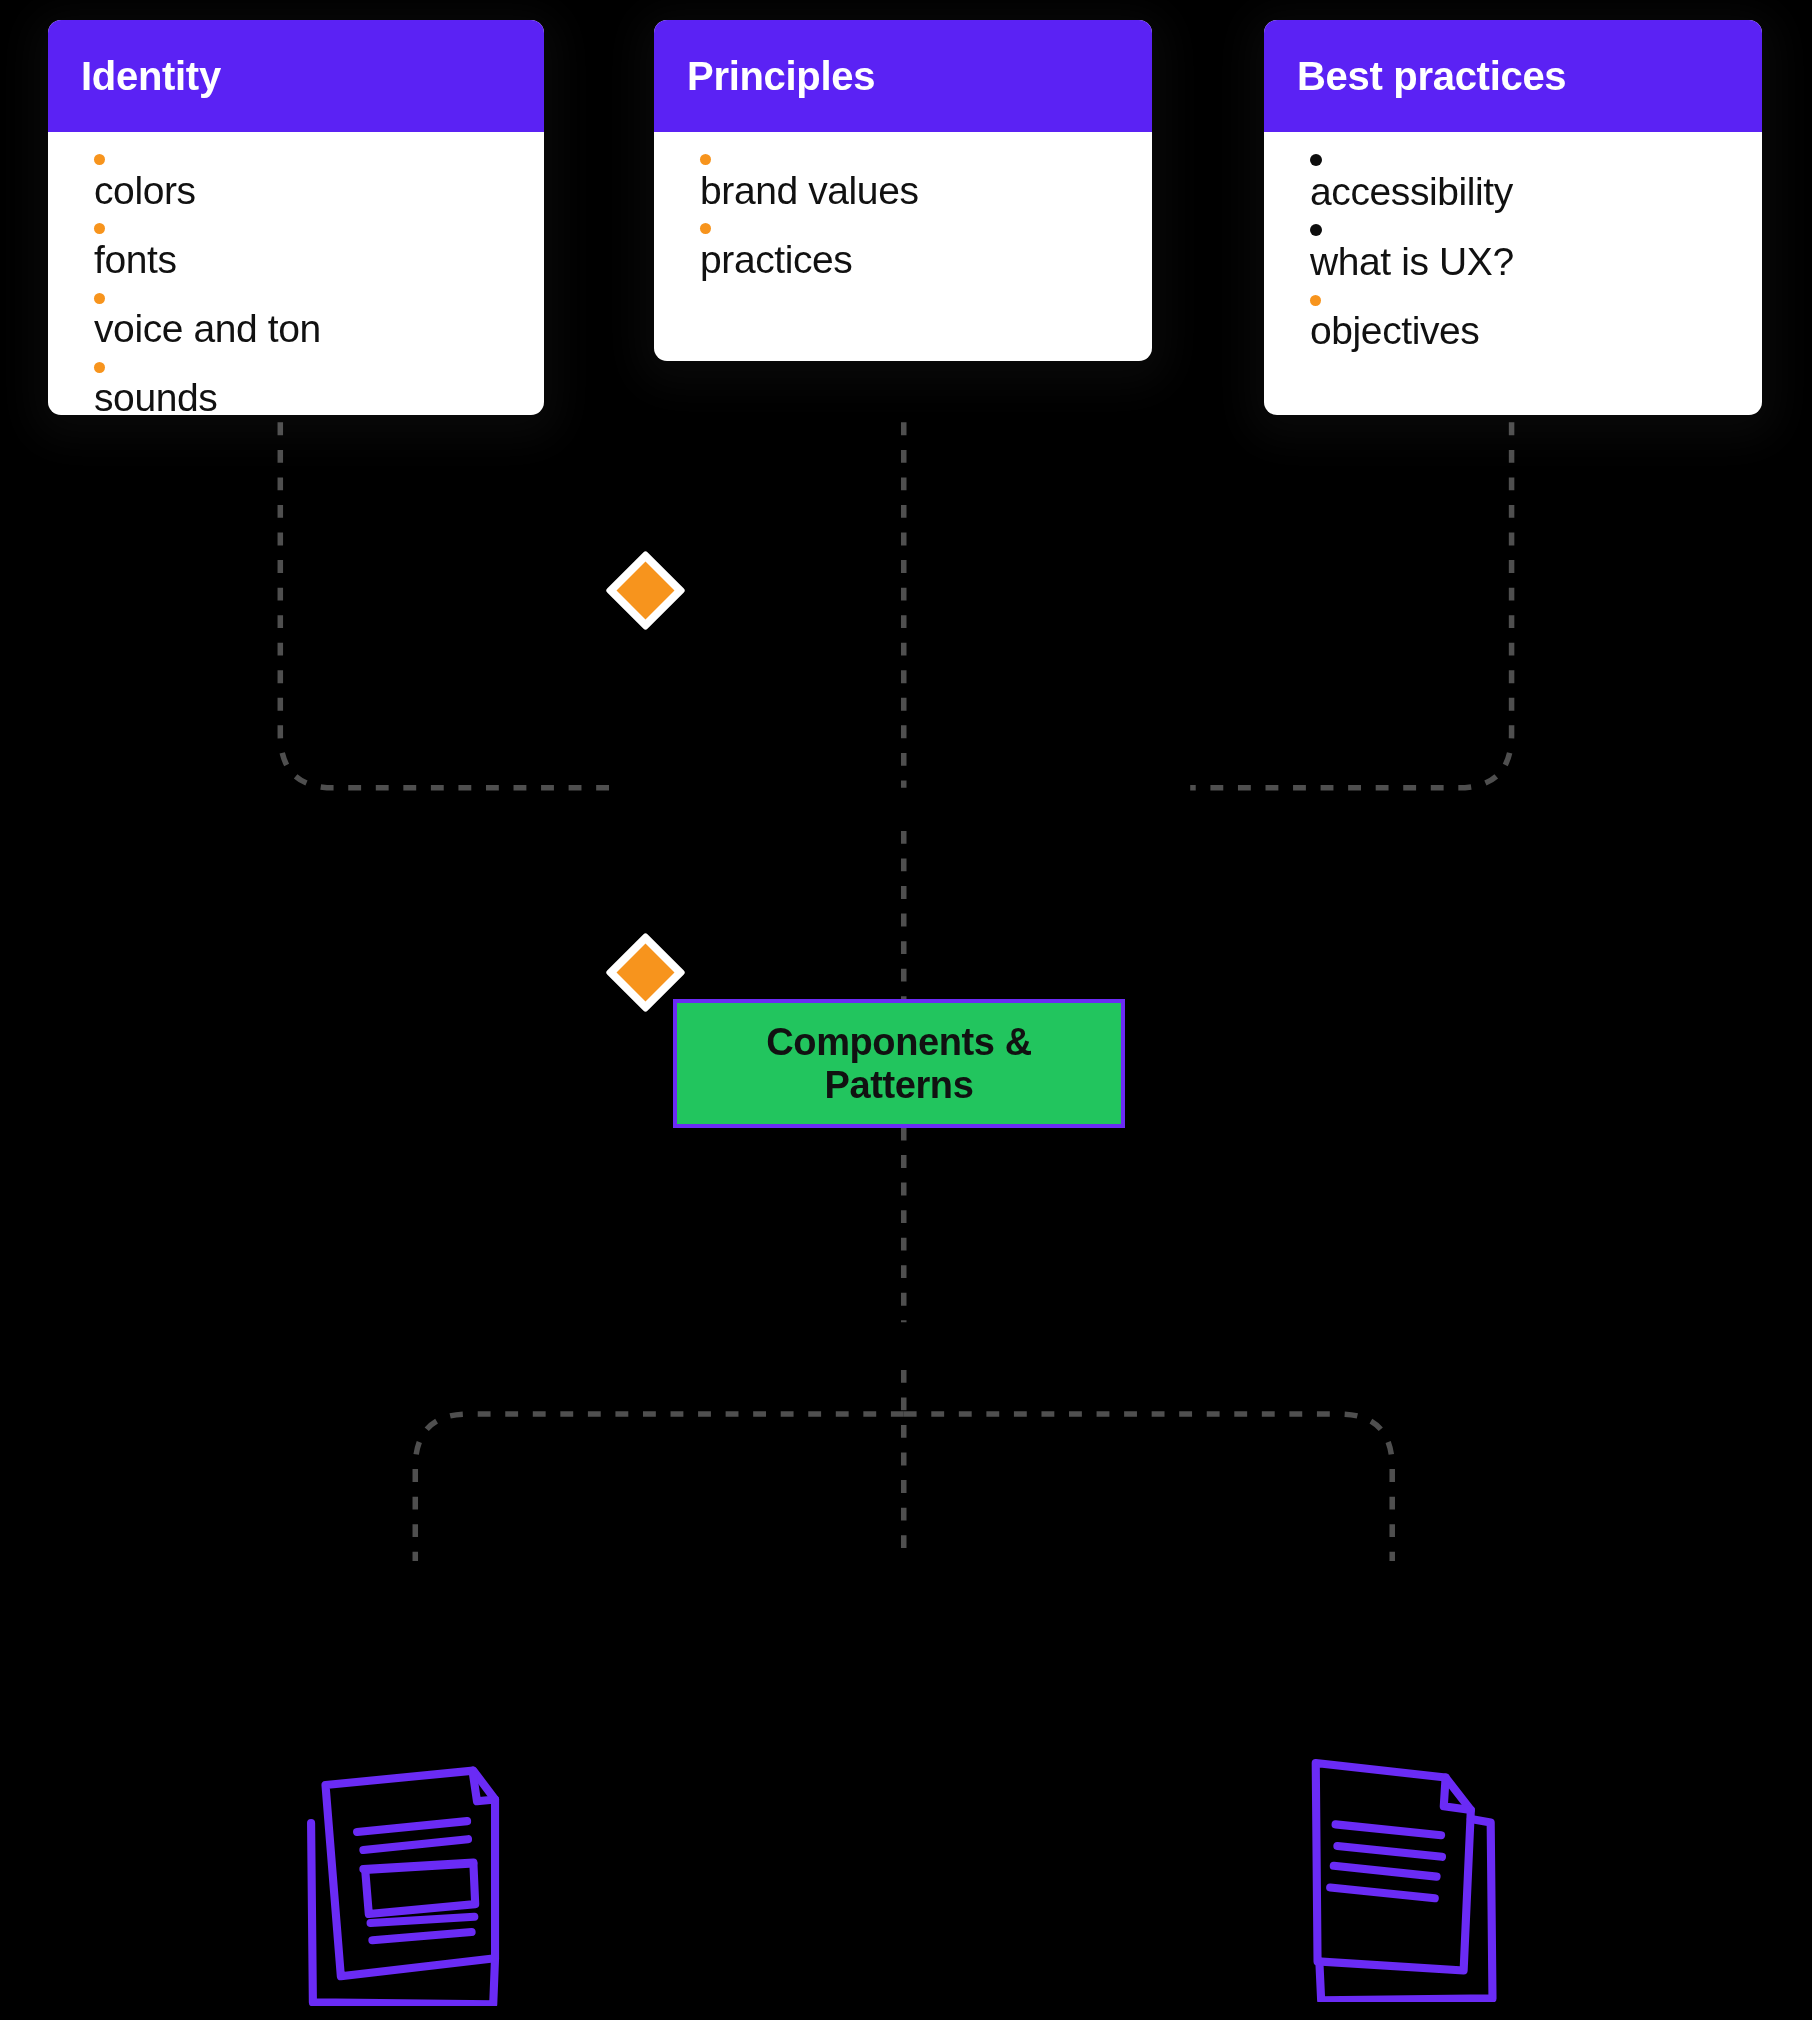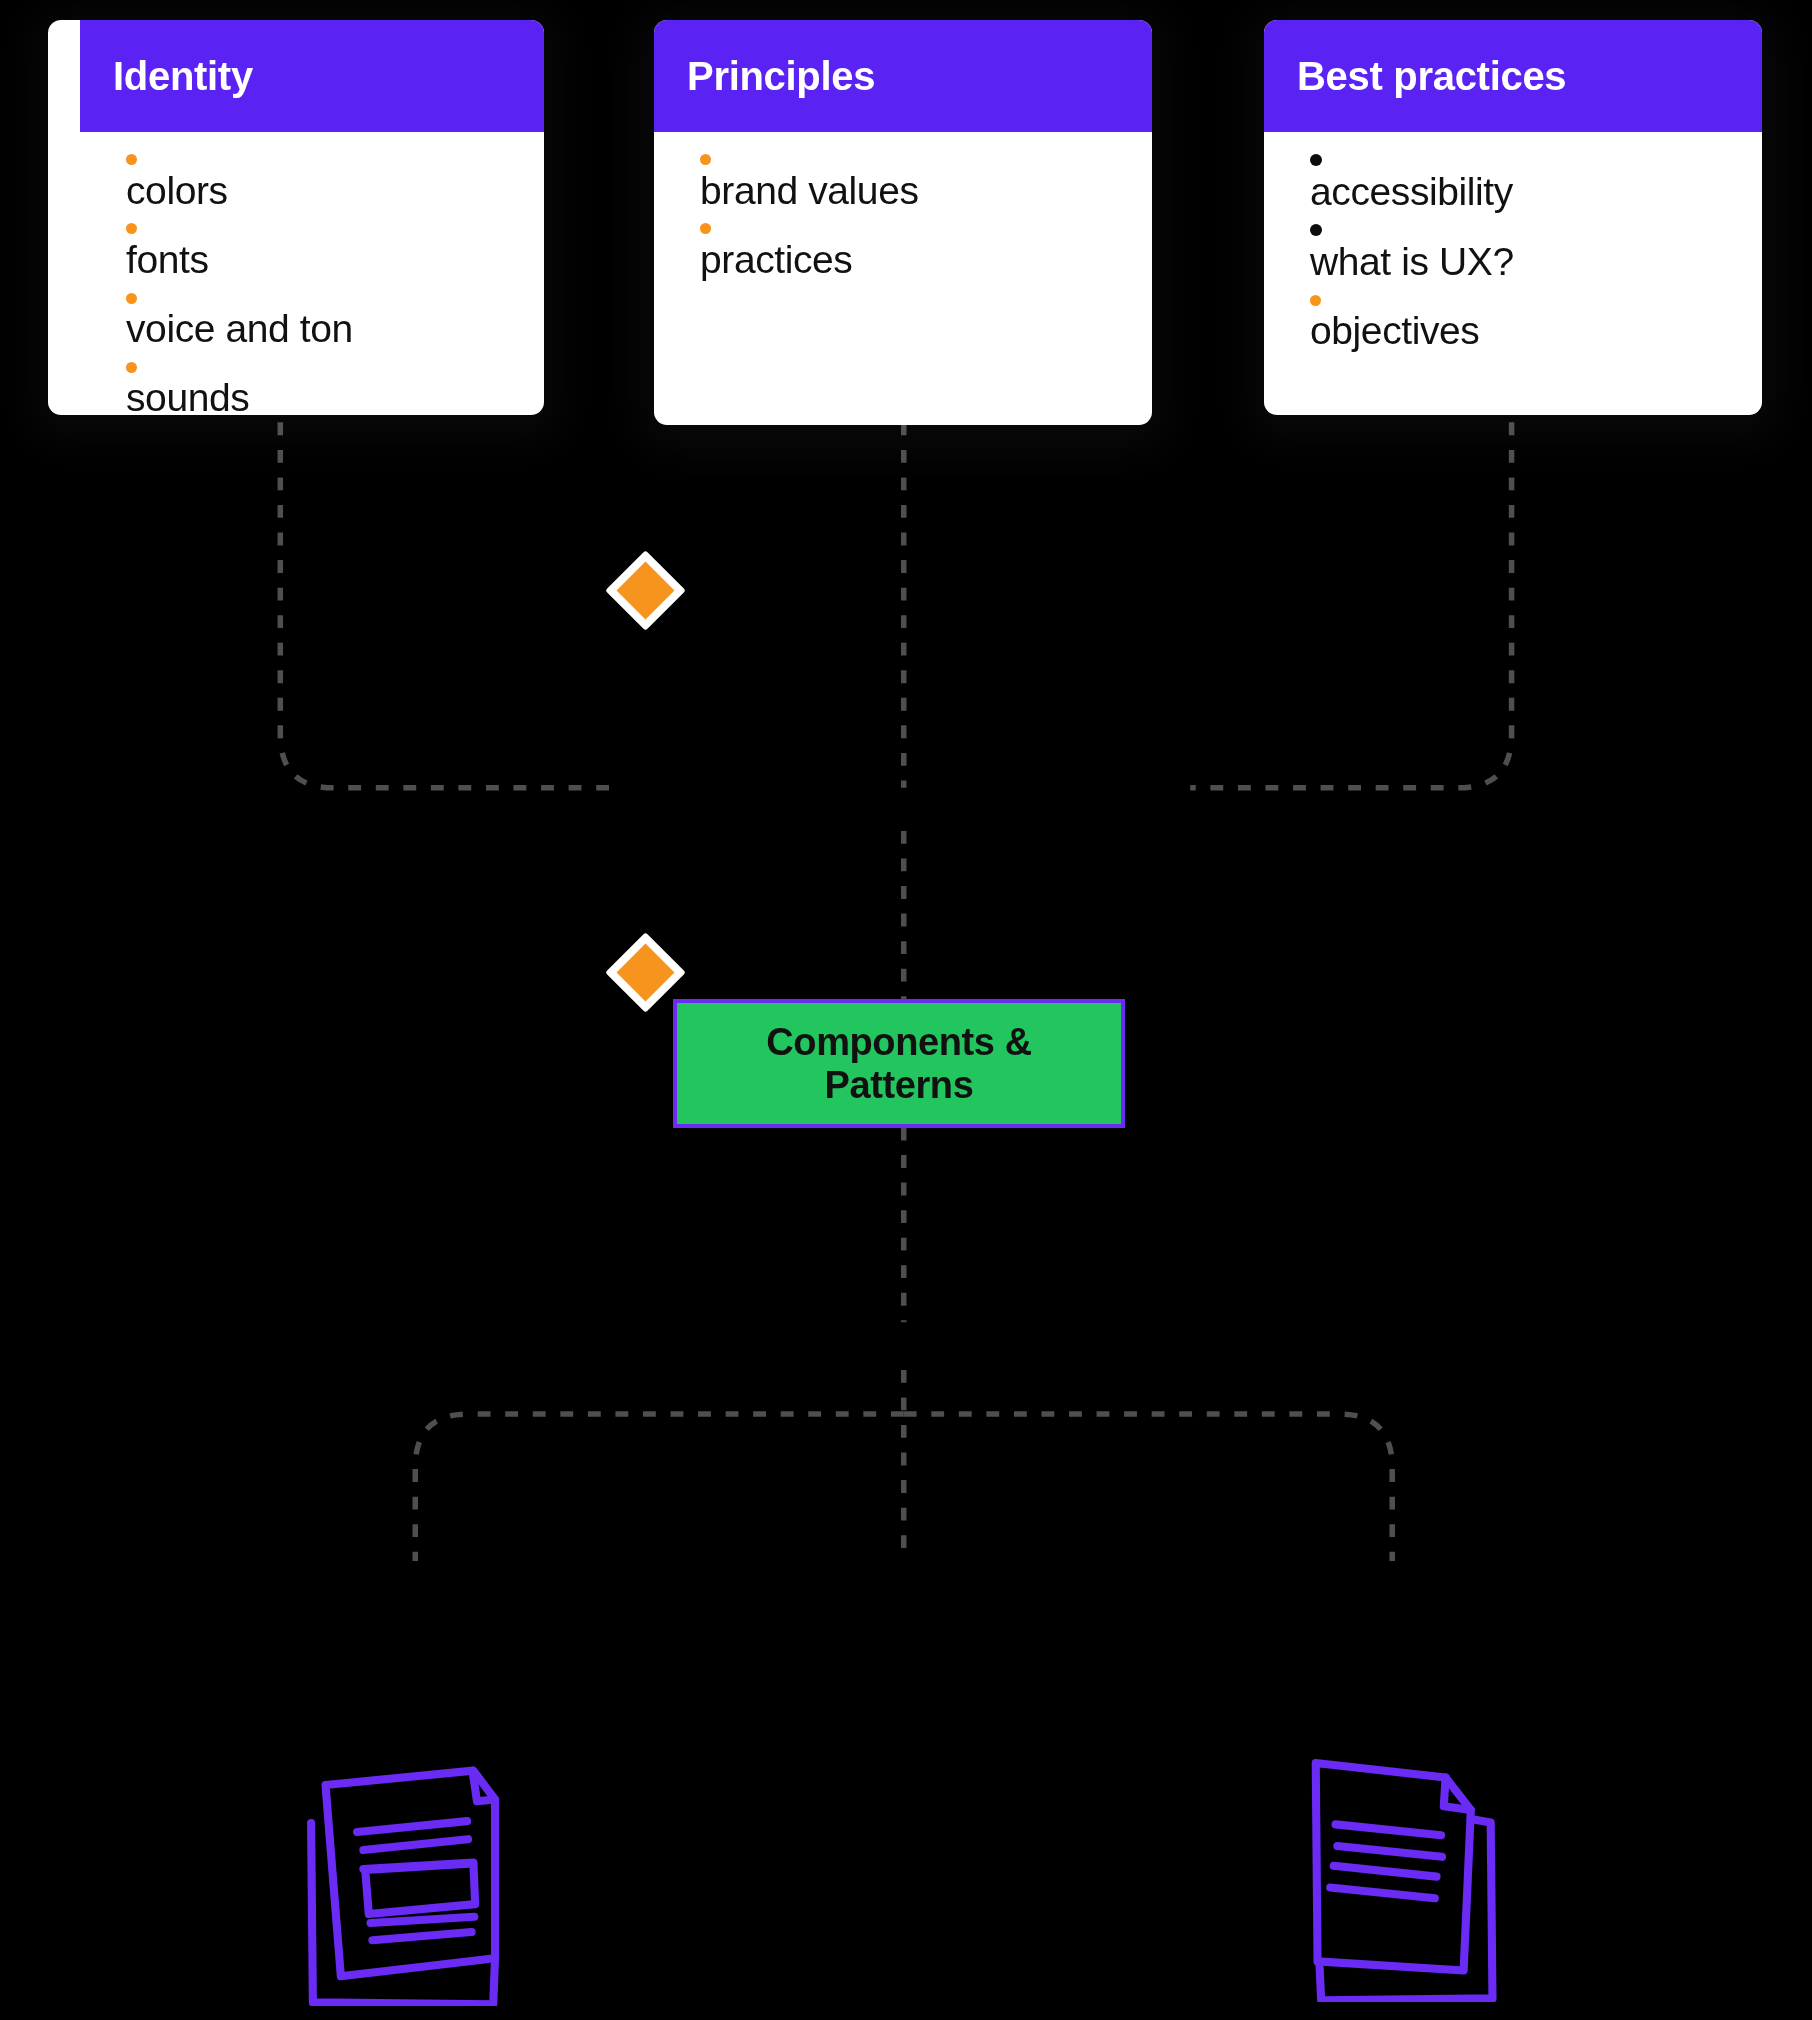--- a/index.html
+++ b/index.html
@@ -40,22 +40,22 @@
   .card {
     position: absolute;
     top: 0;
     background: #ffffff;
     border-radius: 13px;
     overflow: hidden;
     box-shadow: 0 0 0 5.5px rgba(18,18,18,0.0),
                 0 9.2px 42px 16.5px rgba(255,255,255,0.035);
   }
 
-  .card-1 { left: 48px;   width: 496px; height: 395px; padding-left: 32px; }
-  .card-2 { left: 654px;  width: 498px; height: 405px; }
+  .card-1 { left: 48px;   width: 496px; height: 395px; }
+  .card-2 { left: 654px;  width: 498px; height: 341px; }
   .card-3 { left: 1264px; width: 498px; height: 395px; }
 
   .card-header {
     height: 112px;
     background: #5B22F4;
     display: flex;
     align-items: center;
     padding: 0 33px;
   }
 

